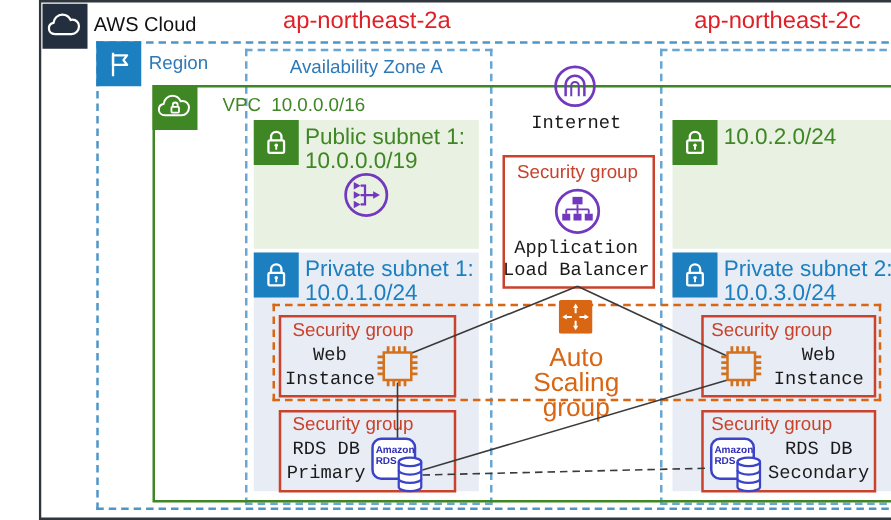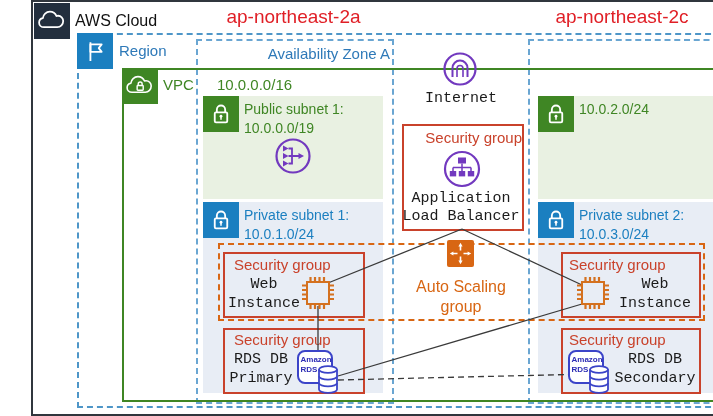--- a/index.html
+++ b/index.html
@@ -10,31 +10,31 @@
   
   #region-box{left:46px;top:33px;width:650px;height:371px;border:2px dashed var(--border_blue);}
   .az-box{top:39px;height:361px;border:2px dashed var(--border_blue_light);}
   #az-a{left:165px;width:194px;}
   #az-b{left:497px;width:197px;}
   #vpc-box{left:91px;top:68px;width:599px;height:330px;border:2px solid var(--green);}
   .subnet{width:180px;}
   .subnet.public{background:var(--light_green);}
   .subnet.private{background:var(--light_blue);}
   .icon-sq{width:36px;height:36px;display:flex;align-items:center;justify-content:center;}
-  .subnet-text{font-size:14px;line-height:19px;}
+  .subnet-text{font-size:18px;line-height:19px;}
   .subnet-text.public{color:var(--green);}
   .subnet-text.private{color:var(--subnet_blue);}
   .sg-box{border:2px solid var(--red);}
   .sg-label{color:var(--red);font-size:15px;}
   #asg-box{left:187px;top:243px;width:483px;height:74px;border:2px dashed var(--orange);}
   .node-text{color:#1b1b1b;font-size:15px;line-height:19px;text-align:center;font-family:Liberation Mono, monospace;}
   .red-region{color:var(--bright_red);font-size:19px;text-align:center;}
   .blue-label{color:var(--text_blue);font-size:15px;}
-  .orange-text{color:var(--orange);font-size:16px;line-height:20px;text-align:center;}
-  .center{text-align:right;}
+  .orange-text{color:var(--orange);font-size:21px;line-height:20px;text-align:center;}
+  .center{text-align:center;}
   svg{display:block;}
   .purple-stroke{stroke:var(--purple);fill:none;}
   .purple-fill{fill:var(--purple);}
   .white-stroke{stroke:#fff;fill:none;}
   .white-fill{fill:#fff;}
   .chip-stroke{stroke:var(--chip_orange);fill:none;}
   .rds-stroke{stroke:var(--rds_blue);}
   .rds-text{fill:var(--rds_text);font-weight:bold;font-size:8px;font-family:"Liberation Sans",sans-serif;}
   .conn{stroke:var(--line);stroke-width:1.3;fill:none;}
   .conn.dashed{stroke-dasharray:6 4;}
@@ -72,21 +72,21 @@
   <div class="abs txt blue-label center" style="left:165px;top:45px;width:194px;">Availability Zone A</div>
 
   <div class="abs" id="vpc-box"></div>
   <div class="abs icon-sq" style="left:91px;top:68px;background:var(--green);">
     <svg width="32" height="32" viewBox="0 0 36 36">
       <path class="white-stroke" stroke-width="1.8" stroke-linejoin="round" d="M9 25 C5.7 25 3.5 22.7 3.5 19.9 C3.5 17.4 5.3 15.3 7.7 14.9 C8.1 10.7 11.5 7.5 15.6 7.5 C18.9 7.5 21.8 9.5 23.1 12.4 C23.6 12.2 24.2 12.1 24.8 12.1 C28 12.1 30.6 14.7 30.6 18 C30.6 21.8 27.6 25 24 25 Z"></path>
       <path class="white-stroke" stroke-width="1.6" d="M16 17.5 v-1.8 a2.2 2.2 0 0 1 4.4 0 V17.5"></path>
       <rect class="white-stroke" stroke-width="1.6" x="14.8" y="17.5" width="6.8" height="5.2" rx="0.8"></rect>
     </svg>
   </div>
-  <div class="abs txt" style="left:132px;top:76px;font-size:15px;color:var(--green);">VPC</div>
+  <div class="abs txt" style="left:147px;top:76px;font-size:15px;color:var(--green);">VPC</div>
   <div class="abs txt" style="left:186px;top:76px;font-size:15px;color:var(--green);">10.0.0.0/16</div>
 
   <div class="abs subnet public" style="left:172px;top:96px;height:103px;"></div>
   <div class="abs subnet private" style="left:172px;top:202px;height:191px;"></div>
   <div class="abs subnet public" style="left:507px;top:96px;width:179px;height:103px;"></div>
   <div class="abs subnet private" style="left:507px;top:202px;width:179px;height:191px;"></div>
 
   <div class="abs icon-sq" style="left:172px;top:96px;background:var(--green);">
     <svg width="30" height="30" viewBox="0 0 36 36">
       <path class="white-stroke" stroke-width="2.2" d="M13 16 v-3.2 a5 5 0 0 1 10 0 V16"></path>

